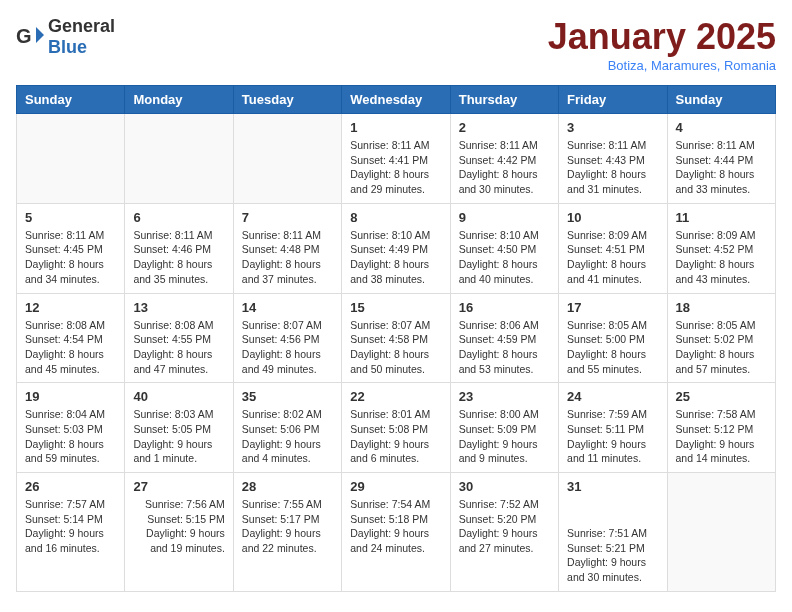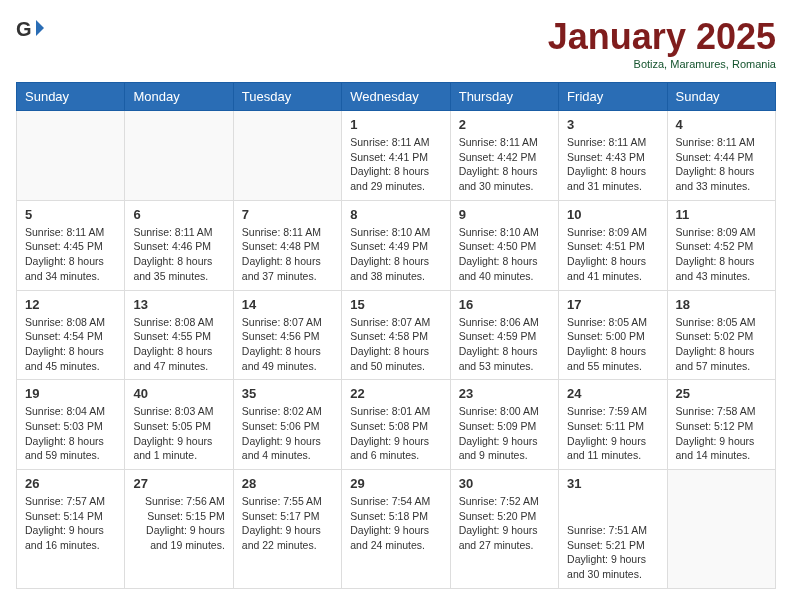--- a/index.html
+++ b/index.html
@@ -37,35 +37,35 @@
     }
     .title-block {
       text-align: right;
     }
     .calendar-title {
       font-size: 36px;
       font-weight: bold;
       color: #7f1d1d;
     }
     .calendar-subtitle {
-      font-size: 11px;
-      color: #14532d;
+      font-size: 13px;
+      color: #3b82f6;
     }
     table {
       width: 100%;
       border-collapse: collapse;
       table-layout: fixed;
     }
     th {
       background-color: #2a6db5;
       color: #fff;
       text-align: left;
       padding: 6px 8px;
       font-size: 13px;
-      font-weight: normal;
+      font-weight: bold;
       border: 1px solid #1a5da5;
     }
     td {
       vertical-align: top;
       padding: 6px 8px;
       border: 1px solid #ddd;
       font-size: 11px;
       color: #333;
       height: 80px;
       background: #fff;
@@ -87,20 +87,24 @@
   </style>
 </head>
 <body>
 
 <div class="header">
   <div class="logo">
     <svg class="logo-icon" viewBox="0 0 28 28">
       <text x="0" y="20" font-size="20" font-weight="bold" fill="#333">G</text>
       <polygon points="20,4 28,12 20,20" fill="#2a6db5"></polygon>
     </svg>
+    <div>
+      <span class="logo-text-general">General</span><br>
+      <span class="logo-text-blue">Blue</span>
+    </div>
   </div>
   <div class="title-block">
     <div class="calendar-title">January 2025</div>
     <div class="calendar-subtitle">Botiza, Maramures, Romania</div>
   </div>
 </div>
 
 <table>
   <thead>
     <tr>

